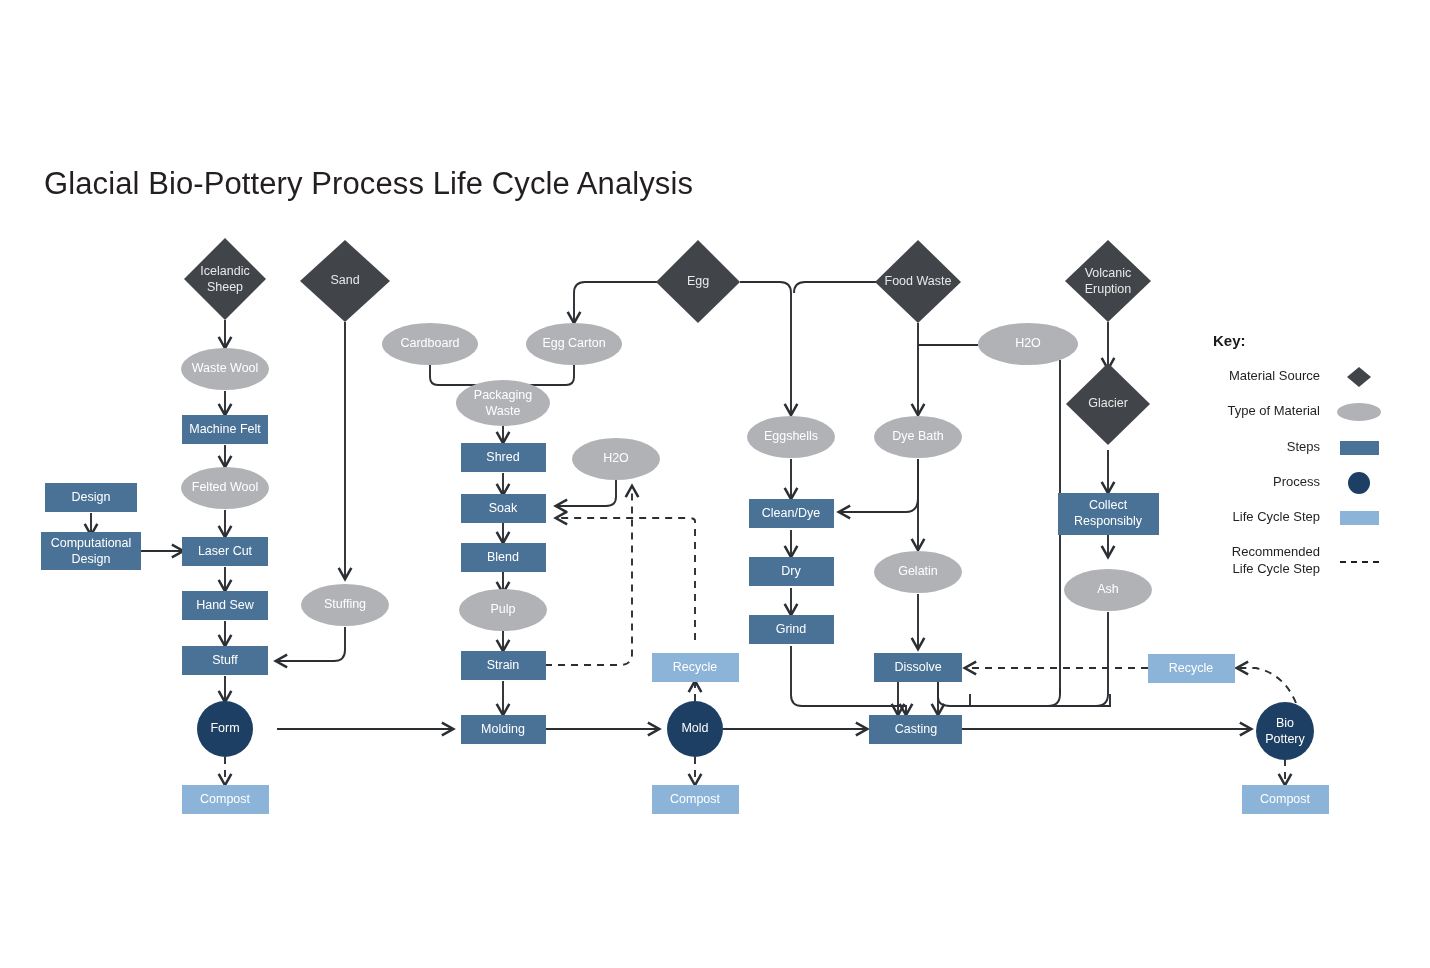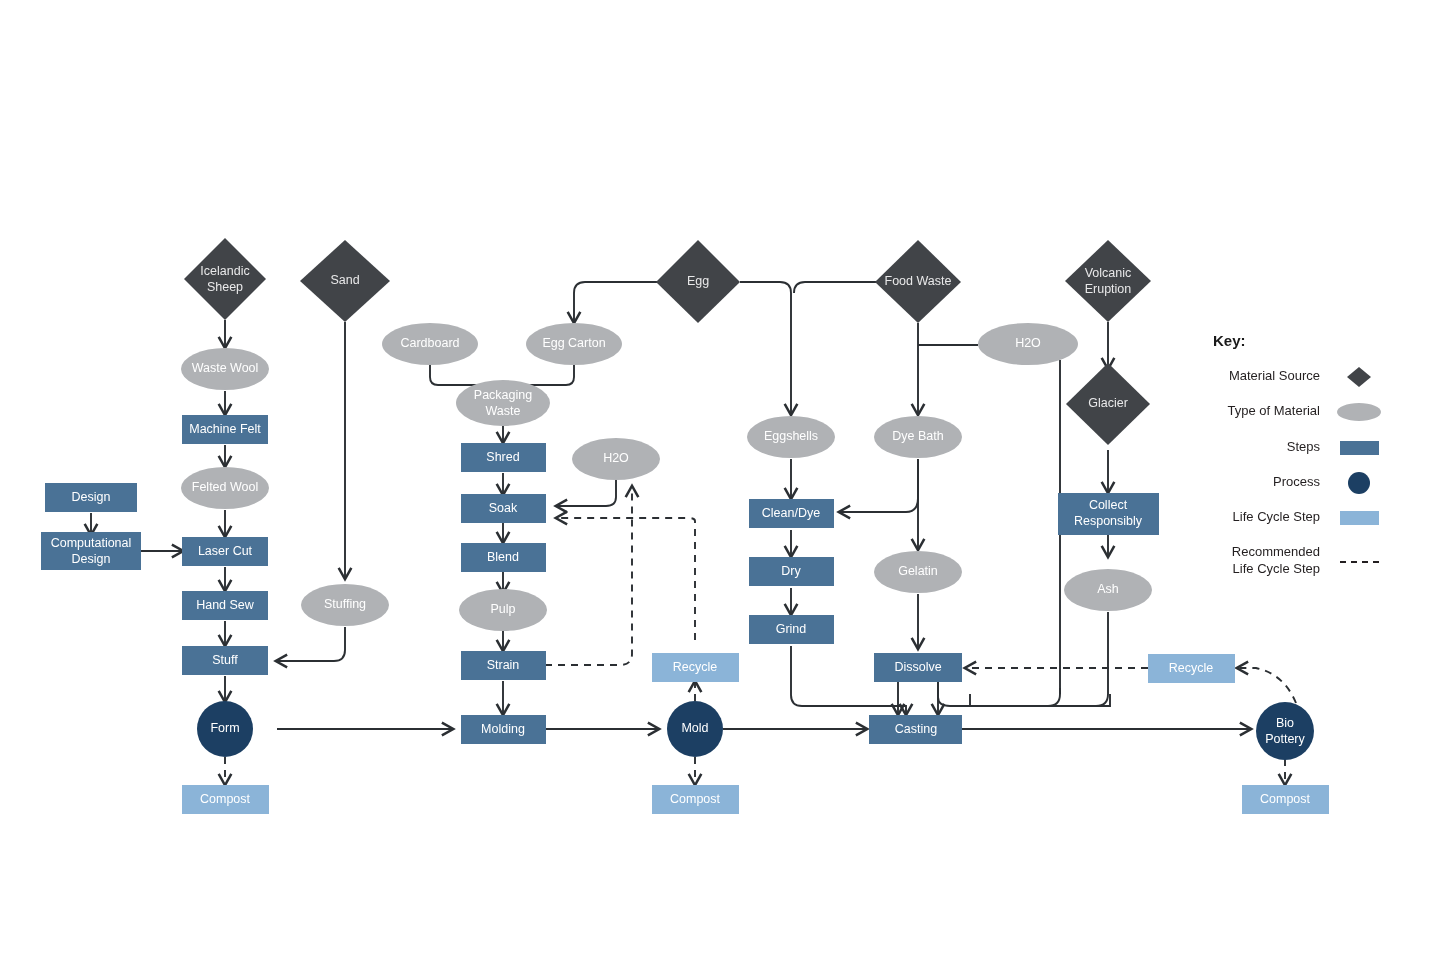--- a/index.html
+++ b/index.html
@@ -17,20 +17,21 @@
   .keyhead{fill:#1a1a1a;font-size:15px;font-weight:bold;text-anchor:start;dominant-baseline:middle;}
   .keylabel{fill:#231f20;font-size:13px;text-anchor:end;dominant-baseline:middle;}
   .edge{fill:none;stroke:#2b2f33;stroke-width:1.9;}
   .edge.dash{stroke-dasharray:7 6;}
 </style>
 </head>
 <body>
 
 <div id="stage">
 
+  <div id="diagram-title">Glacial Bio-Pottery Process Life Cycle Analysis</div>
 
   <svg id="flow" viewBox="0 0 1430 968">
     <defs>
       <marker id="arr" viewBox="0 0 12 12" refX="9" refY="6" markerWidth="8" markerHeight="8" orient="auto-start-reverse">
         <path d="M1 1 L10 6 L1 11" fill="none" stroke="#2b2f33" stroke-width="2"></path>
       </marker>
       <marker id="arrd" viewBox="0 0 12 12" refX="9" refY="6" markerWidth="8" markerHeight="8" orient="auto-start-reverse">
         <path d="M1 1 L10 6 L1 11" fill="none" stroke="#2b2f33" stroke-width="2"></path>
       </marker>
     </defs>

